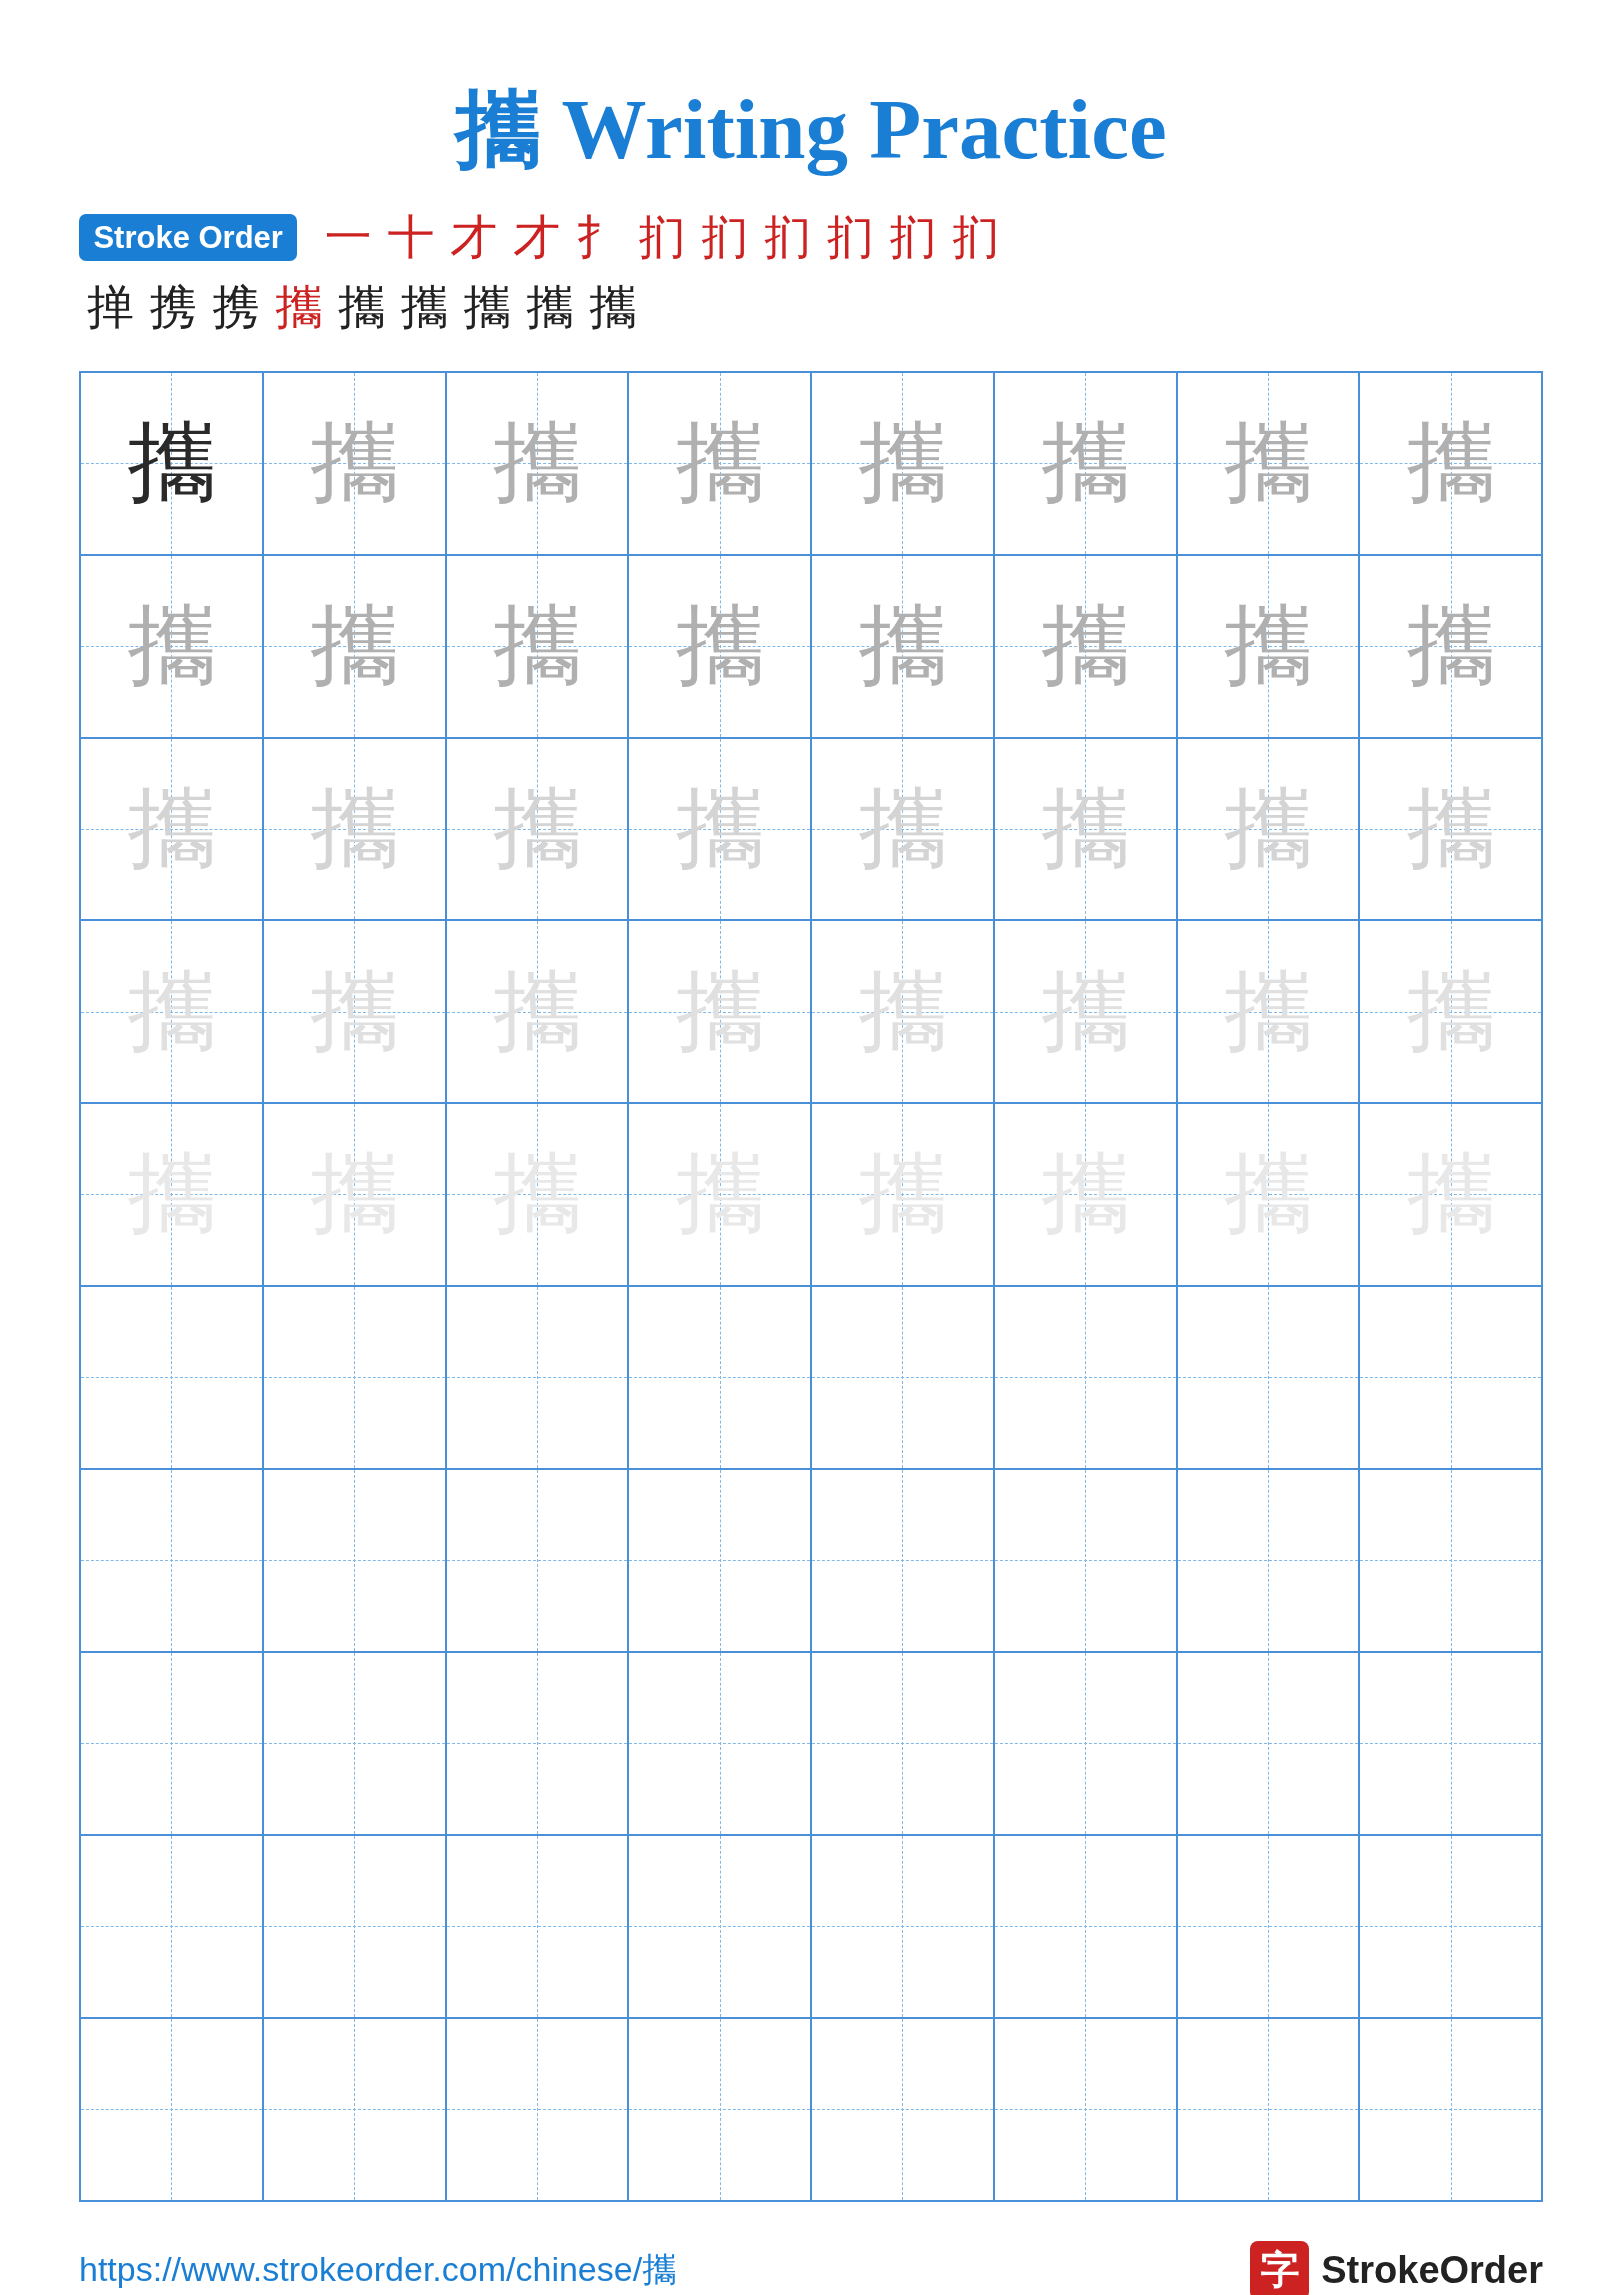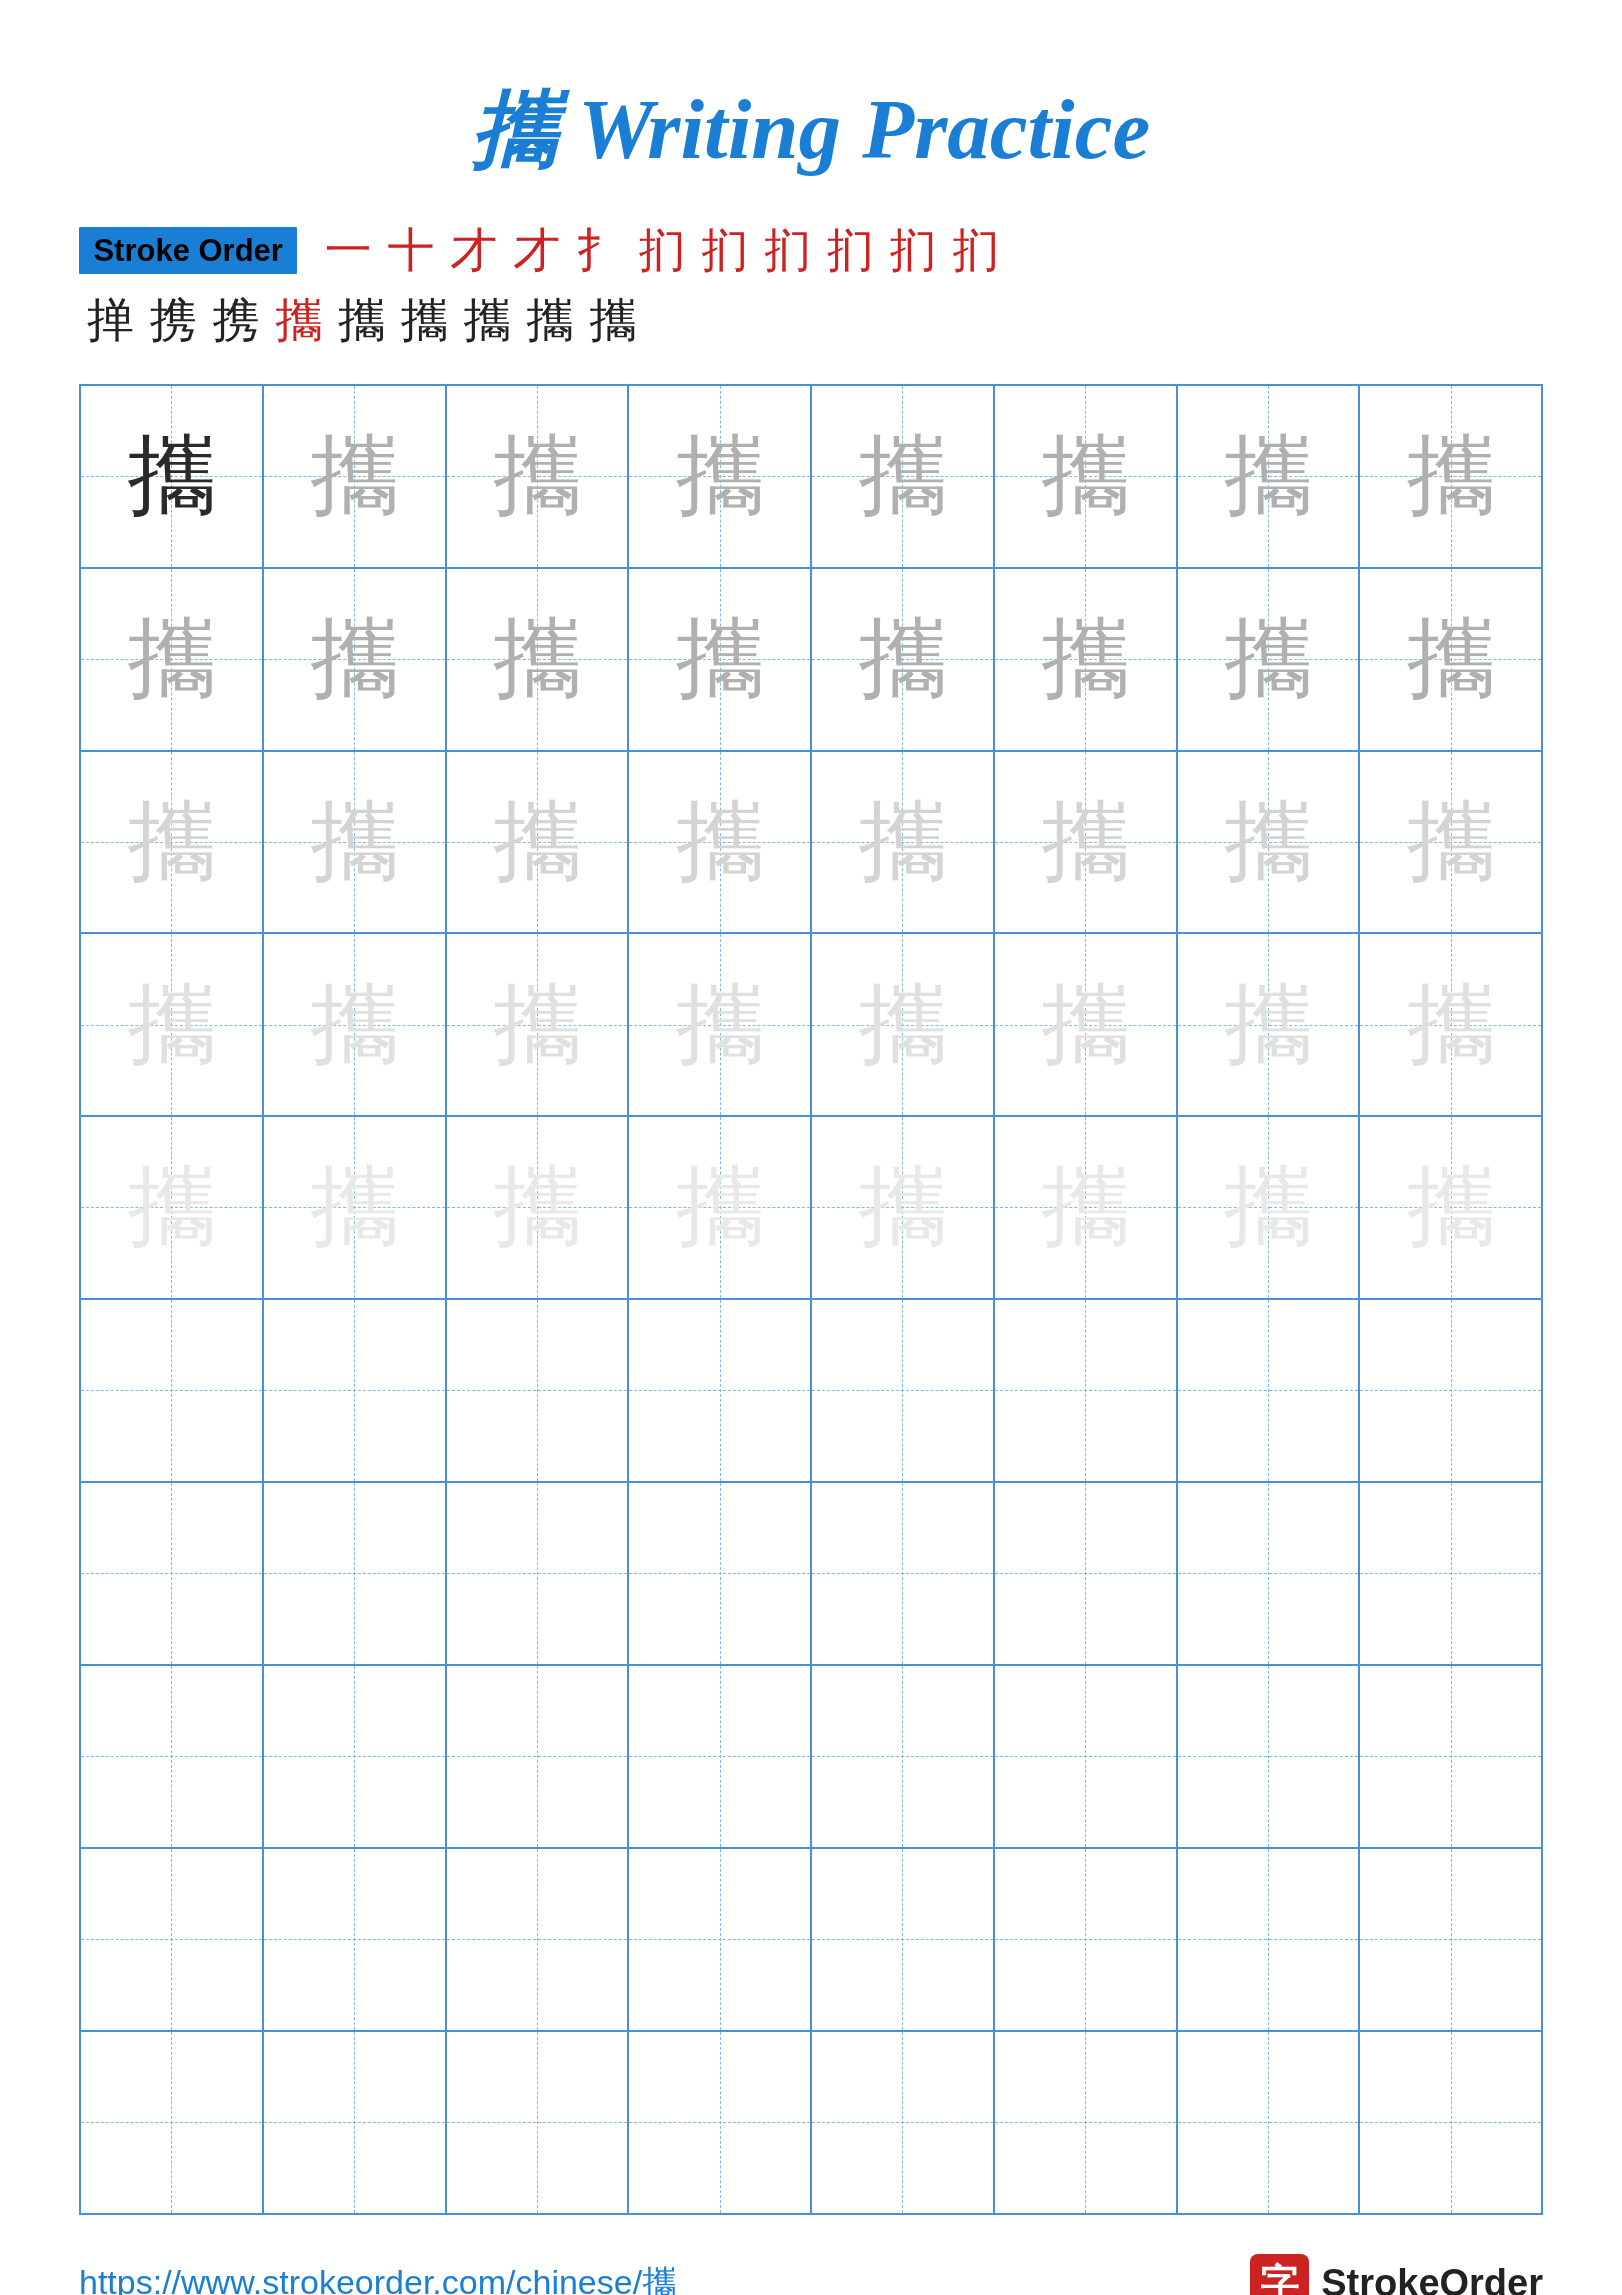--- a/index.html
+++ b/index.html
@@ -18,24 +18,23 @@
       display: flex;
       flex-direction: column;
       align-items: center;
     }
 
     .title {
       font-size: 85px;
       font-weight: bold;
       color: #1a7fd4;
       margin-top: 26px;
-      margin-bottom: 39px;
+      margin-bottom: 26px;
       text-align: right;
       line-height: 1.2;
-      font-style: italic;
     }
 
     .title-char {
       color: #1a7fd4;
     }
 
     .stroke-order-section {
       width: 100%;
       margin-bottom: 26px;
     }
@@ -43,25 +42,25 @@
     .stroke-order-row {
       display: flex;
       align-items: center;
       flex-wrap: wrap;
       gap: 0;
       margin-bottom: 6.5px;
     }
 
     .stroke-order-badge {
       background: #1a7fd4;
-      color: #000000;
+      color: #ffffff;
       font-size: 31px;
       font-weight: bold;
       padding: 5.2px 14.4px;
-      border-radius: 1px;
+      border-radius: 7px;
       margin-right: 19.6px;
       font-family: sans-serif;
       white-space: nowrap;
     }
 
     .stroke-chars {
       display: flex;
       align-items: center;
       flex-wrap: wrap;
       gap: 0;

